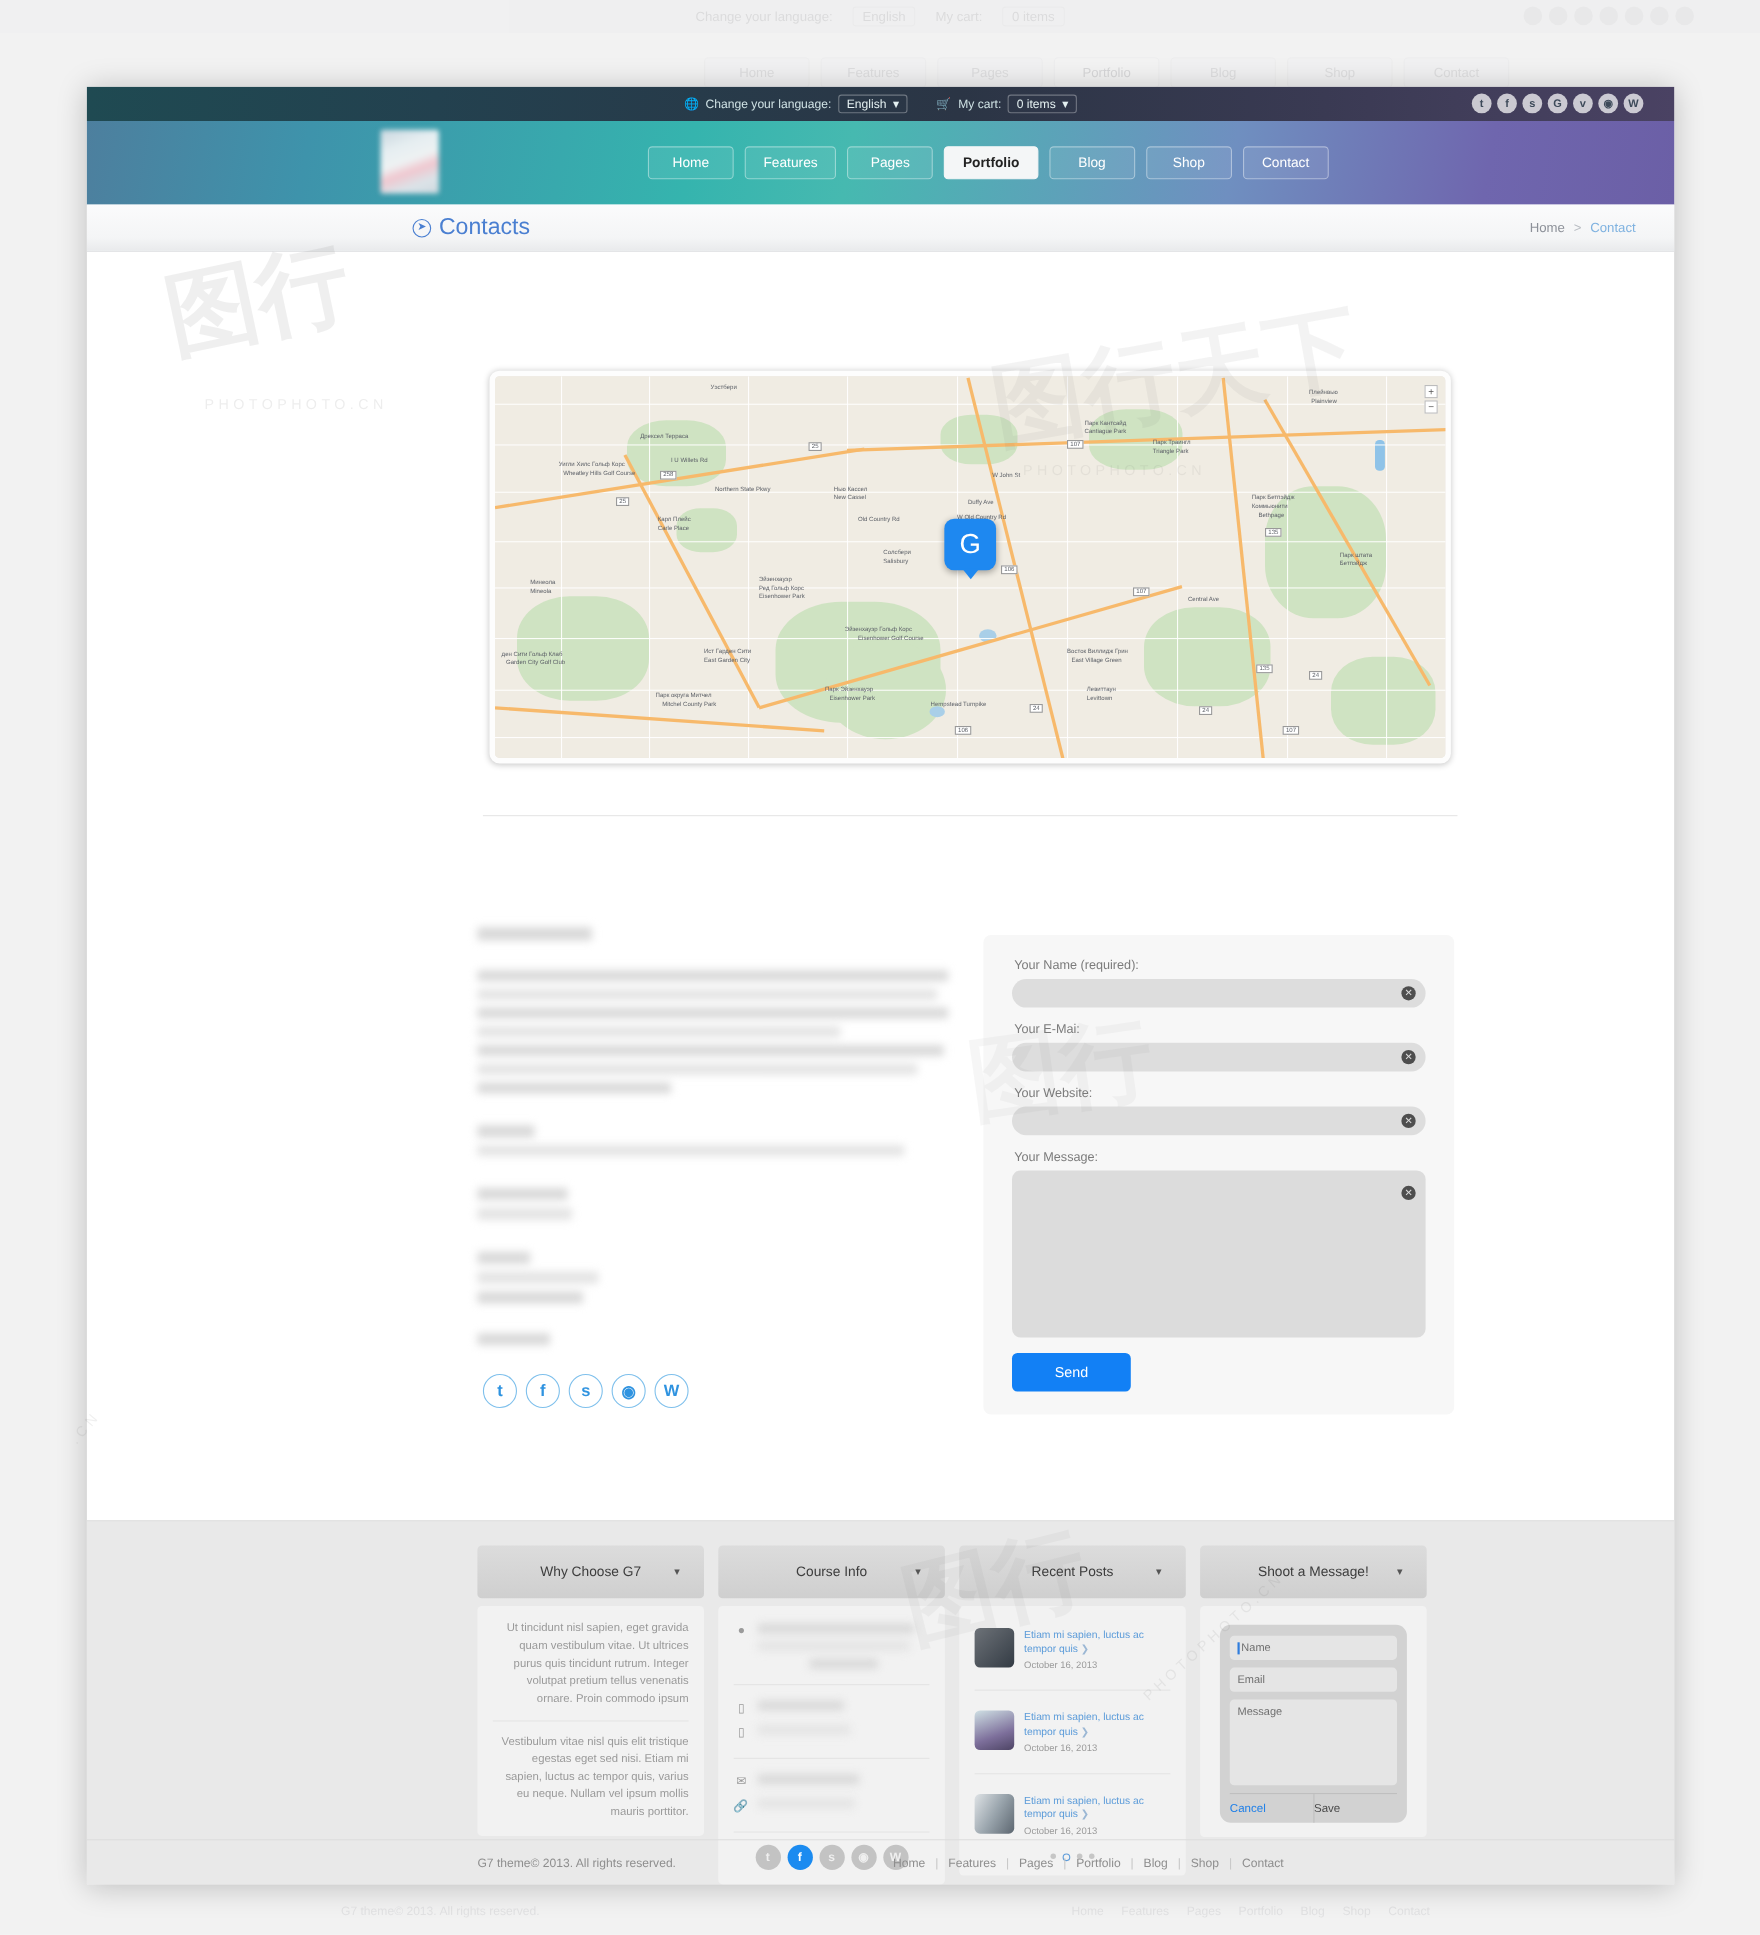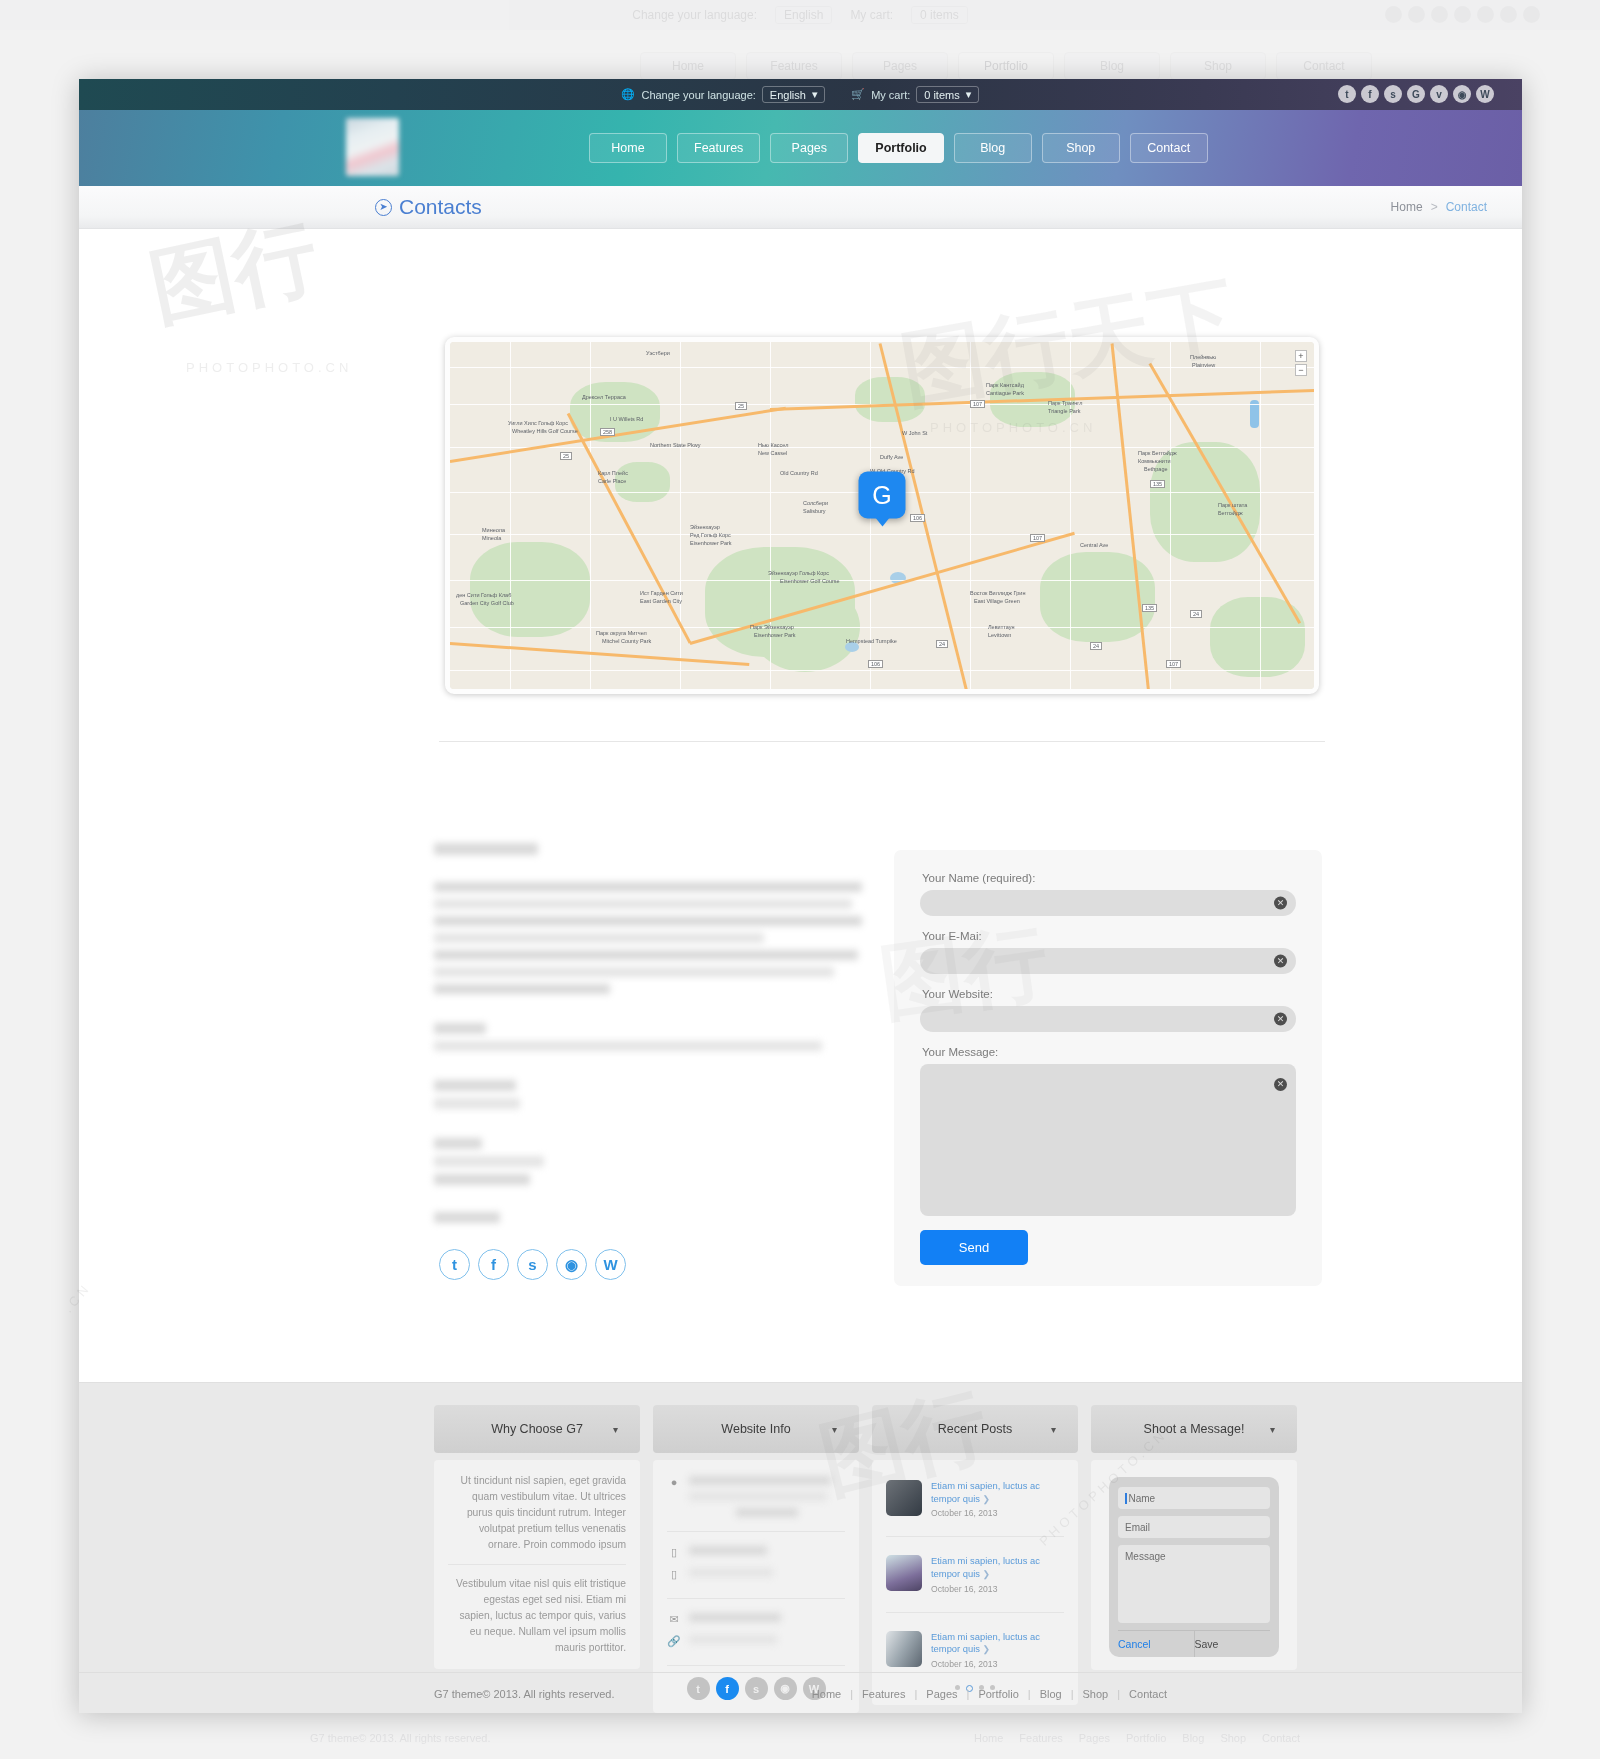--- a/index.html
+++ b/index.html
@@ -561,21 +561,21 @@
         </div>
         <div class="wbody">
           <div class="wtext">Ut tincidunt nisl sapien, eget gravida quam vestibulum vitae. Ut ultrices purus quis tincidunt rutrum. Integer volutpat pretium tellus venenatis ornare. Proin commodo ipsum</div>
           <div class="wsep"></div>
           <div class="wtext">Vestibulum vitae nisl quis elit tristique egestas eget sed nisi. Etiam mi sapien, luctus ac tempor quis, varius eu neque. Nullam vel ipsum mollis mauris porttitor.</div>
         </div>
       </div>
 
       <div class="widget">
         <div class="whead">
-          <span>Website Info</span>
+          <span>Course Info</span>
           <span class="chev">▾</span>
         </div>
         <div class="wbody">
           <div class="cinfo-row">
             <span class="cinfo-ico">●</span>
             <span class="cinfo-blur blurblock">
               <div class="blurline" style="width:142px;height:9px;"></div>
               <div class="blurline lite" style="width:138px;height:9px;"></div>
               <div class="blurline" style="width:62px;height:9px;margin:0 auto;"></div>
             </span>

